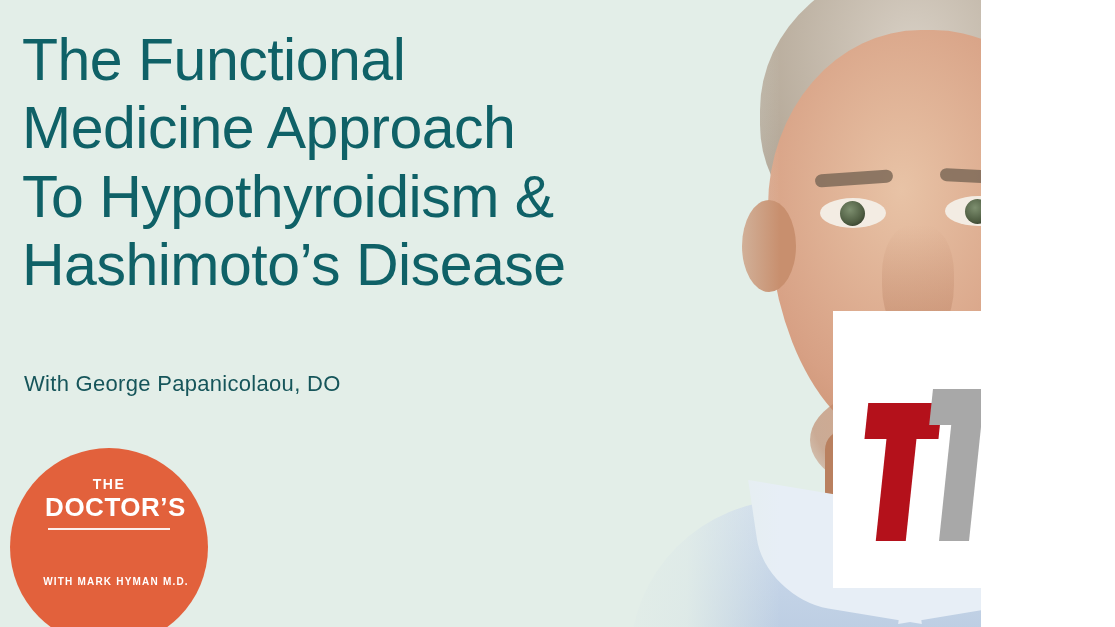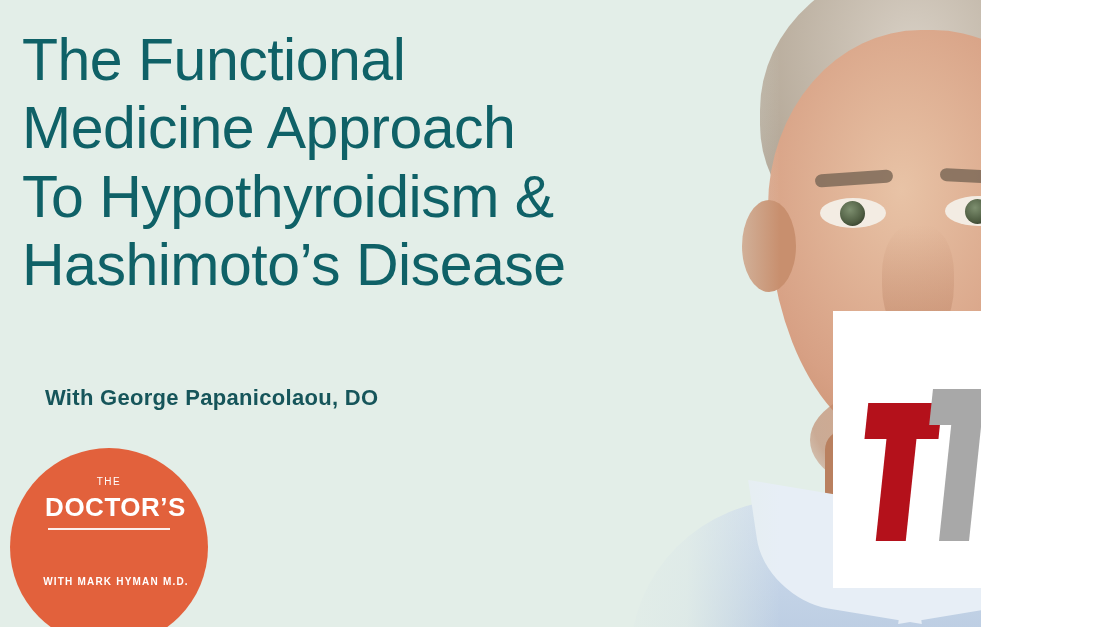--- a/index.html
+++ b/index.html
@@ -176,43 +176,42 @@
     color: #0f6167;
     font-size: 59px;
     line-height: 1.16;
     font-weight: 400;
     letter-spacing: -0.5px;
     white-space: pre-line;
   }
   .subline {
     position: absolute;
     left: 24px;
-    top: 385px;
+    top: 371px;
     color: #16555a;
     font-size: 22px;
-    font-weight: 700;
+    font-weight: 400;
     letter-spacing: .3px;
-    margin-left: 21px;
   }
 
   
   .badge {
     position: absolute;
     left: 10px;
     top: 448px;
     width: 198px;
     height: 198px;
     border-radius: 50%;
     background: #e2613c;
     color: #ffffff;
     text-align: center;
   }
   .badge .b-the {
     position: absolute; top: 28px; left: 0; right: 0;
-    font-size: 10px; letter-spacing: 1.5px; font-weight: 400;
+    font-size: 14px; letter-spacing: 1.5px; font-weight: 700;
   }
   .badge .b-doctor {
     position: absolute; top: 44px; left: 13px; right: 0;
     font-size: 26px; letter-spacing: .5px; font-weight: 700;
   }
   .badge .b-rule {
     position: absolute; top: 80px; left: 38px; right: 38px;
     height: 2px; background: #ffffff; opacity: .9;
   }
   .badge .b-farmacy {

